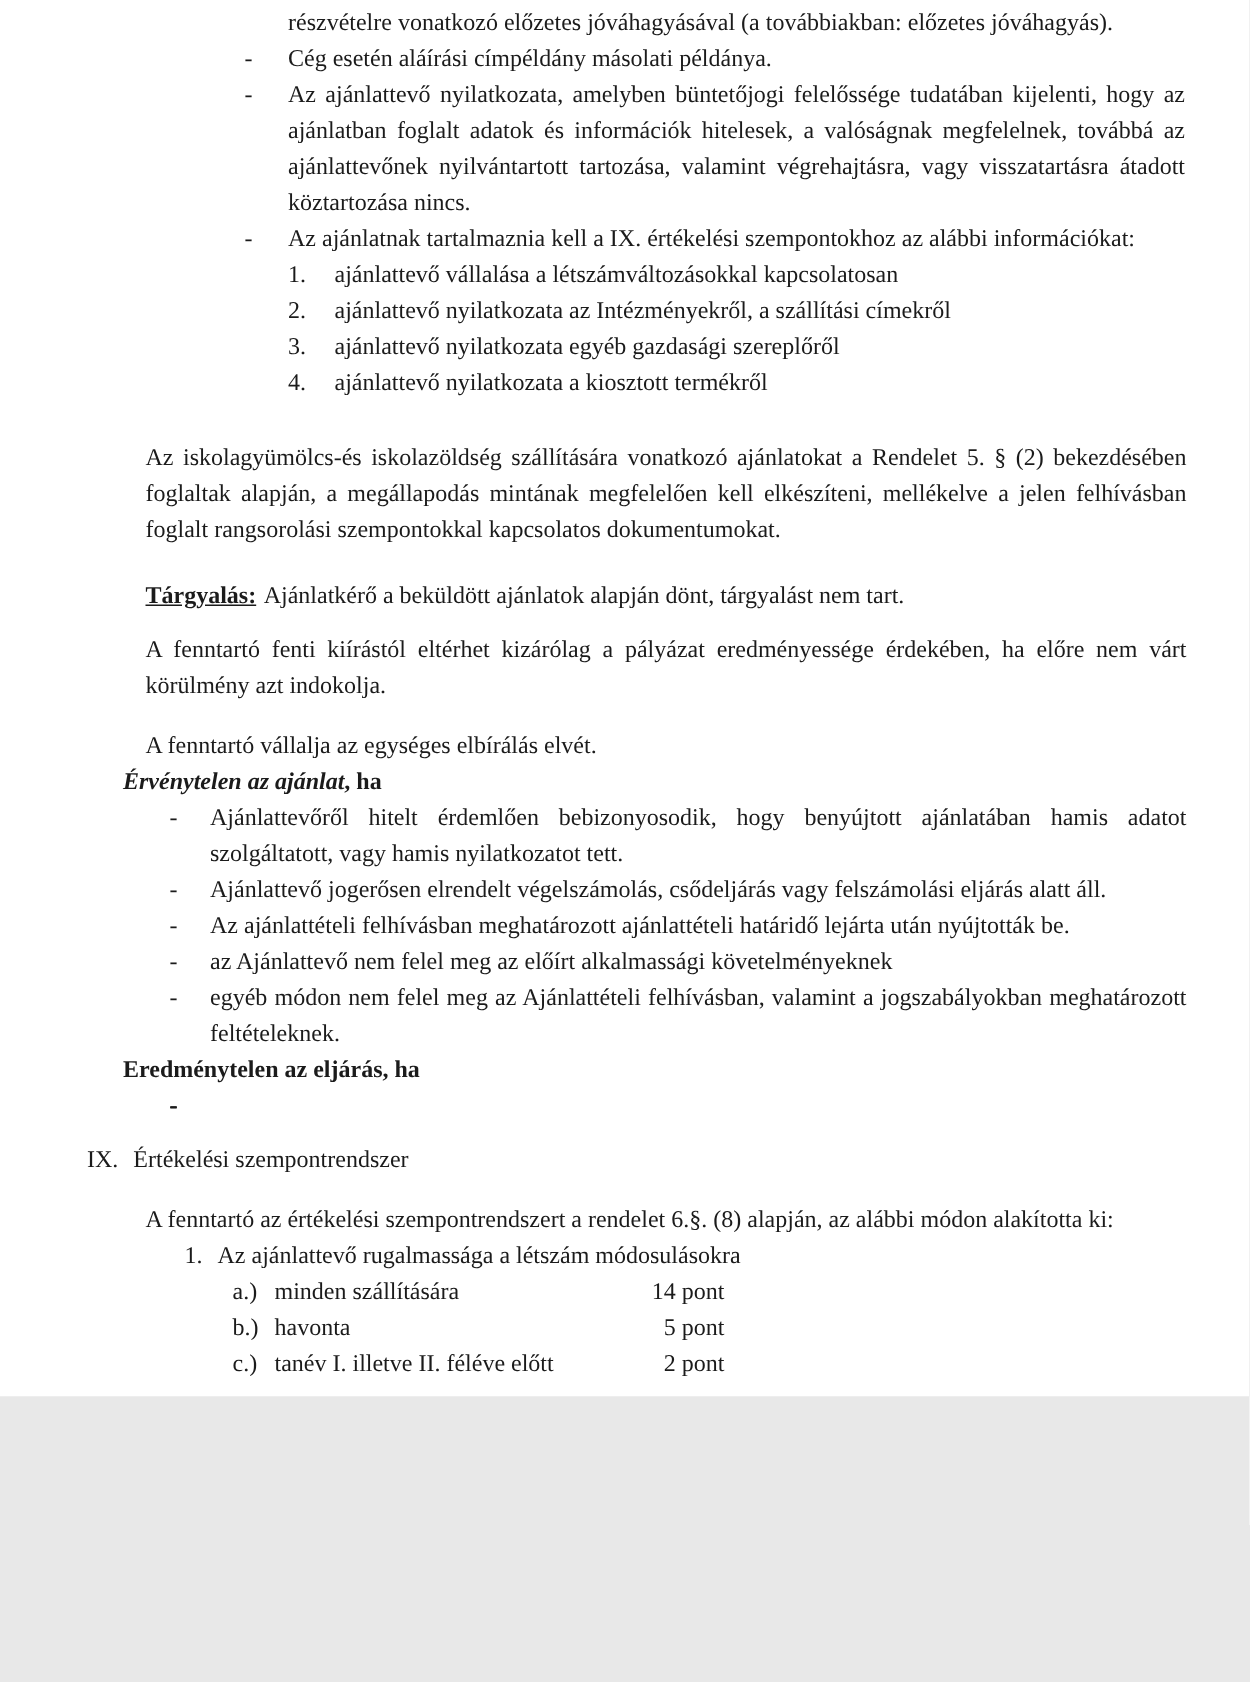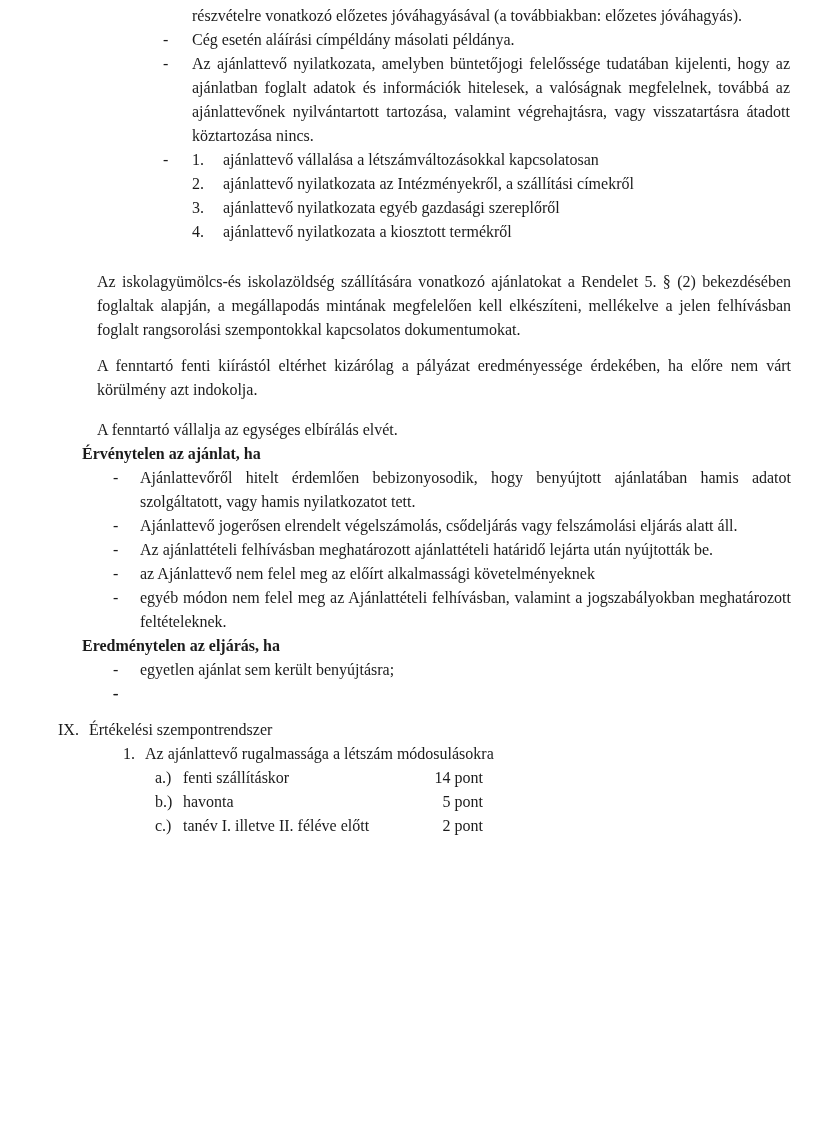--- a/index.html
+++ b/index.html
@@ -1,18 +1,18 @@
 <!DOCTYPE html>
 <html><head>
 <meta charset="utf-8">
 <style>
   html,body { margin:0; padding:0; background:#e8e8e8; }
   .page {
     position:relative;
-    width:833px; height:1121px;
+    width:833px; height:931px;
     margin:0 auto;
     background:#ffffff;
     color:#1b1b1b;
     font-family:"Liberation Serif","DejaVu Serif",serif;
     font-size:16px;
     line-height:24px;
     overflow:hidden;
   }
   .doc { position:absolute; top:4px; left:0; right:0; }
   .just { text-align:justify; }
@@ -25,21 +25,21 @@
   .num-deep { margin-left:223px; margin-right:43px; position:relative; text-align:left; }
   .num-deep > .marker { position:absolute; left:-31px; top:0; }
 
   
   .p-body { margin-left:97px; margin-right:42px; }
 
   
   .li-shallow { margin-left:140px; margin-right:42px; }
   .li-shallow > .marker { position:absolute; left:-27px; top:0; }
 
-  .bold { font-weight:bold; }
+  .bold { font-weight:bold;font-style:italic; }
   .h-crit { margin-left:82px; font-weight:bold; }
   .tag { font-weight:bold; text-decoration:underline; }
   .after-tag { margin-left:5px; }
 
   .sec-ix { margin-left:58px; font-weight:normal; }
   .sec-ix .t { margin-left:10px; }
   .ix-intro { margin-left:97px; margin-right:90px; }
   .crit { margin-left:145px; position:relative; }
   .crit > .marker { position:absolute; left:-22px; top:0; }
   .opt { margin-left:155px; display:flex; }
@@ -65,20 +65,21 @@
     <div class="li li-deep">
       <span class="marker">-</span>
       <span>Cég esetén aláírási címpéldány másolati példánya.</span>
     </div>
     <div class="li li-deep">
       <span class="marker">-</span>
       <span>Az ajánlattevő nyilatkozata, amelyben büntetőjogi felelőssége tudatában kijelenti, hogy az ajánlatban foglalt adatok és információk hitelesek, a valóságnak megfelelnek, továbbá az ajánlattevőnek nyilvántartott tartozása, valamint végrehajtásra, vagy visszatartásra átadott köztartozása nincs.</span>
     </div>
     <div class="li li-deep">
       <span class="marker">-</span>
+      <span>Az ajánlatnak tartalmaznia kell a IX. értékelési szempontokhoz az alábbi információkat:</span>
     </div>
 
     <div class="num-deep">
       <span class="marker">1.</span>
       <span>ajánlattevő vállalása a létszámváltozásokkal kapcsolatosan</span>
     </div>
     <div class="num-deep">
       <span class="marker">2.</span>
       <span>ajánlattevő nyilatkozata az Intézményekről, a szállítási címekről</span>
     </div>
@@ -86,20 +87,23 @@
       <span class="marker">3.</span>
       <span>ajánlattevő nyilatkozata egyéb gazdasági szereplőről</span>
     </div>
     <div class="num-deep">
       <span class="marker">4.</span>
       <span>ajánlattevő nyilatkozata a kiosztott termékről</span>
     </div>
 
     <div class="p-body just mt-sec">Az iskolagyümölcs-és iskolazöldség szállítására vonatkozó ajánlatokat a Rendelet 5. § (2) bekezdésében foglaltak alapján, a megállapodás mintának megfelelően kell elkészíteni, mellékelve a jelen felhívásban foglalt rangsorolási szempontokkal kapcsolatos dokumentumokat.</div>
 
+    <div class="p-body mt-targ">
+      <span class="tag">Tárgyalás:</span><span class="after-tag">Ajánlatkérő a beküldött ajánlatok alapján dönt, tárgyalást nem tart.</span>
+    </div>
 
     <div class="p-body just mt-kii">A fenntartó fenti kiírástól eltérhet kizárólag a pályázat eredményessége érdekében, ha előre nem várt körülmény azt indokolja.</div>
 
     <div class="p-body mt-elb">A fenntartó vállalja az egységes elbírálás elvét.</div>
 
     <div class="h-crit">
       <span class="bold">Érvénytelen az ajánlat</span><span style="font-weight:bold">, ha</span>
     </div>
     <div class="li li-shallow">
       <span class="marker">-</span>
@@ -118,42 +122,42 @@
       <span>az Ajánlattevő nem felel meg az előírt alkalmassági követelményeknek</span>
     </div>
     <div class="li li-shallow">
       <span class="marker">-</span>
       <span>egyéb módon nem felel meg az Ajánlattételi felhívásban, valamint a jogszabályokban meghatározott feltételeknek.</span>
     </div>
 
     <div class="h-crit">Eredménytelen az eljárás, ha</div>
     <div class="li li-shallow">
       <span class="marker">-</span>
-      <span>egyetlen ajánlat sem került benyújtásra;</span>
     </div>
     <div class="li li-shallow">
       <span class="marker">-</span>
     </div>
     <div class="li li-shallow">
       <span class="marker">-</span>
     </div>
 
     <div class="sec-ix mt-sec mt-ix" style="margin-top:36px;">
       <span>IX.</span><span class="t">Értékelési szempontrendszer</span>
     </div>
 
+    <div class="ix-intro mt-intro">A fenntartó az értékelési szempontrendszert a rendelet 6.§. (8) alapján, az alábbi módon alakította ki:</div>
 
     <div class="crit">
       <span class="marker">1.</span>
       <span>Az ajánlattevő rugalmassága a létszám módosulásokra</span>
     </div>
 
     <div class="opt">
       <span class="m">a.)</span>
-      <span class="lbl">fenti szállításkor</span>
+      <span class="lbl">minden szállítására</span>
       <span class="pts">14 pont</span>
     </div>
     <div class="opt">
       <span class="m">b.)</span>
       <span class="lbl">havonta</span>
       <span class="pts">5 pont</span>
     </div>
     <div class="opt">
       <span class="m">c.)</span>
       <span class="lbl">tanév I. illetve II. féléve előtt</span>

